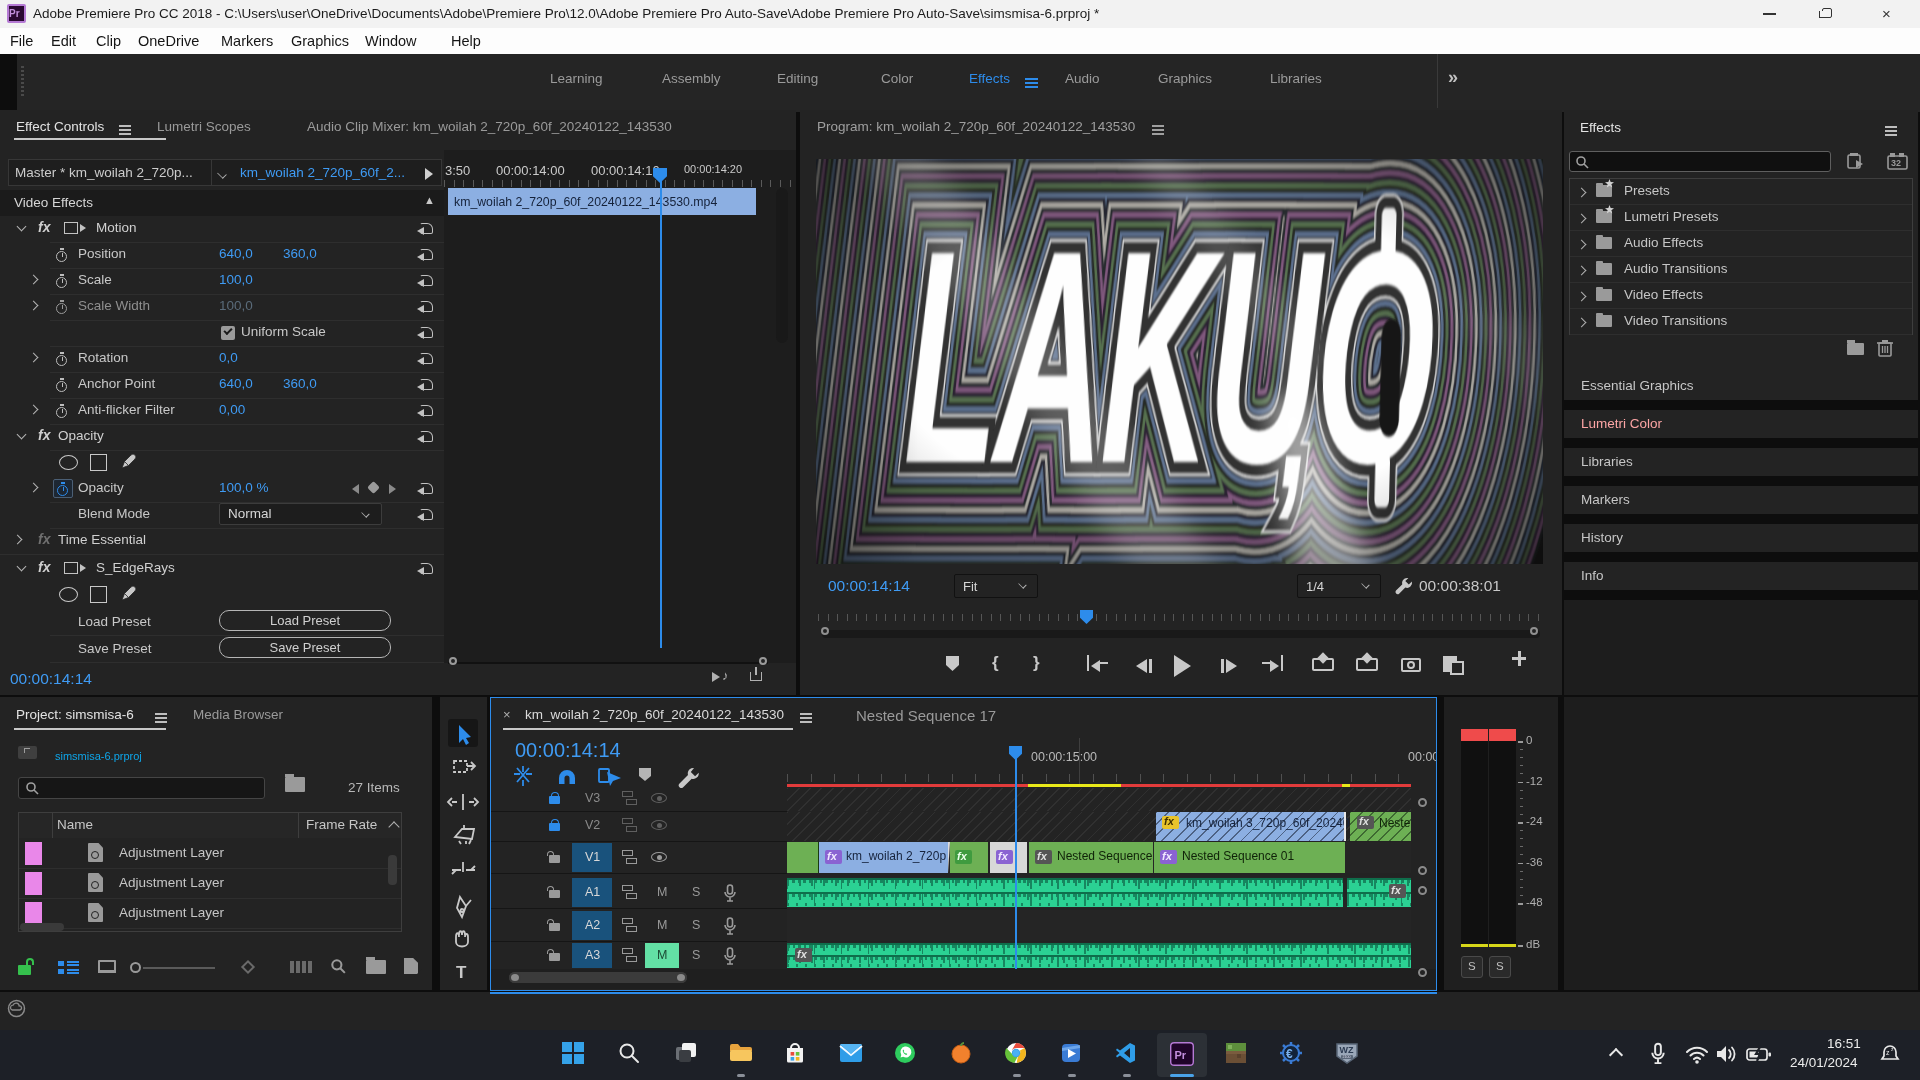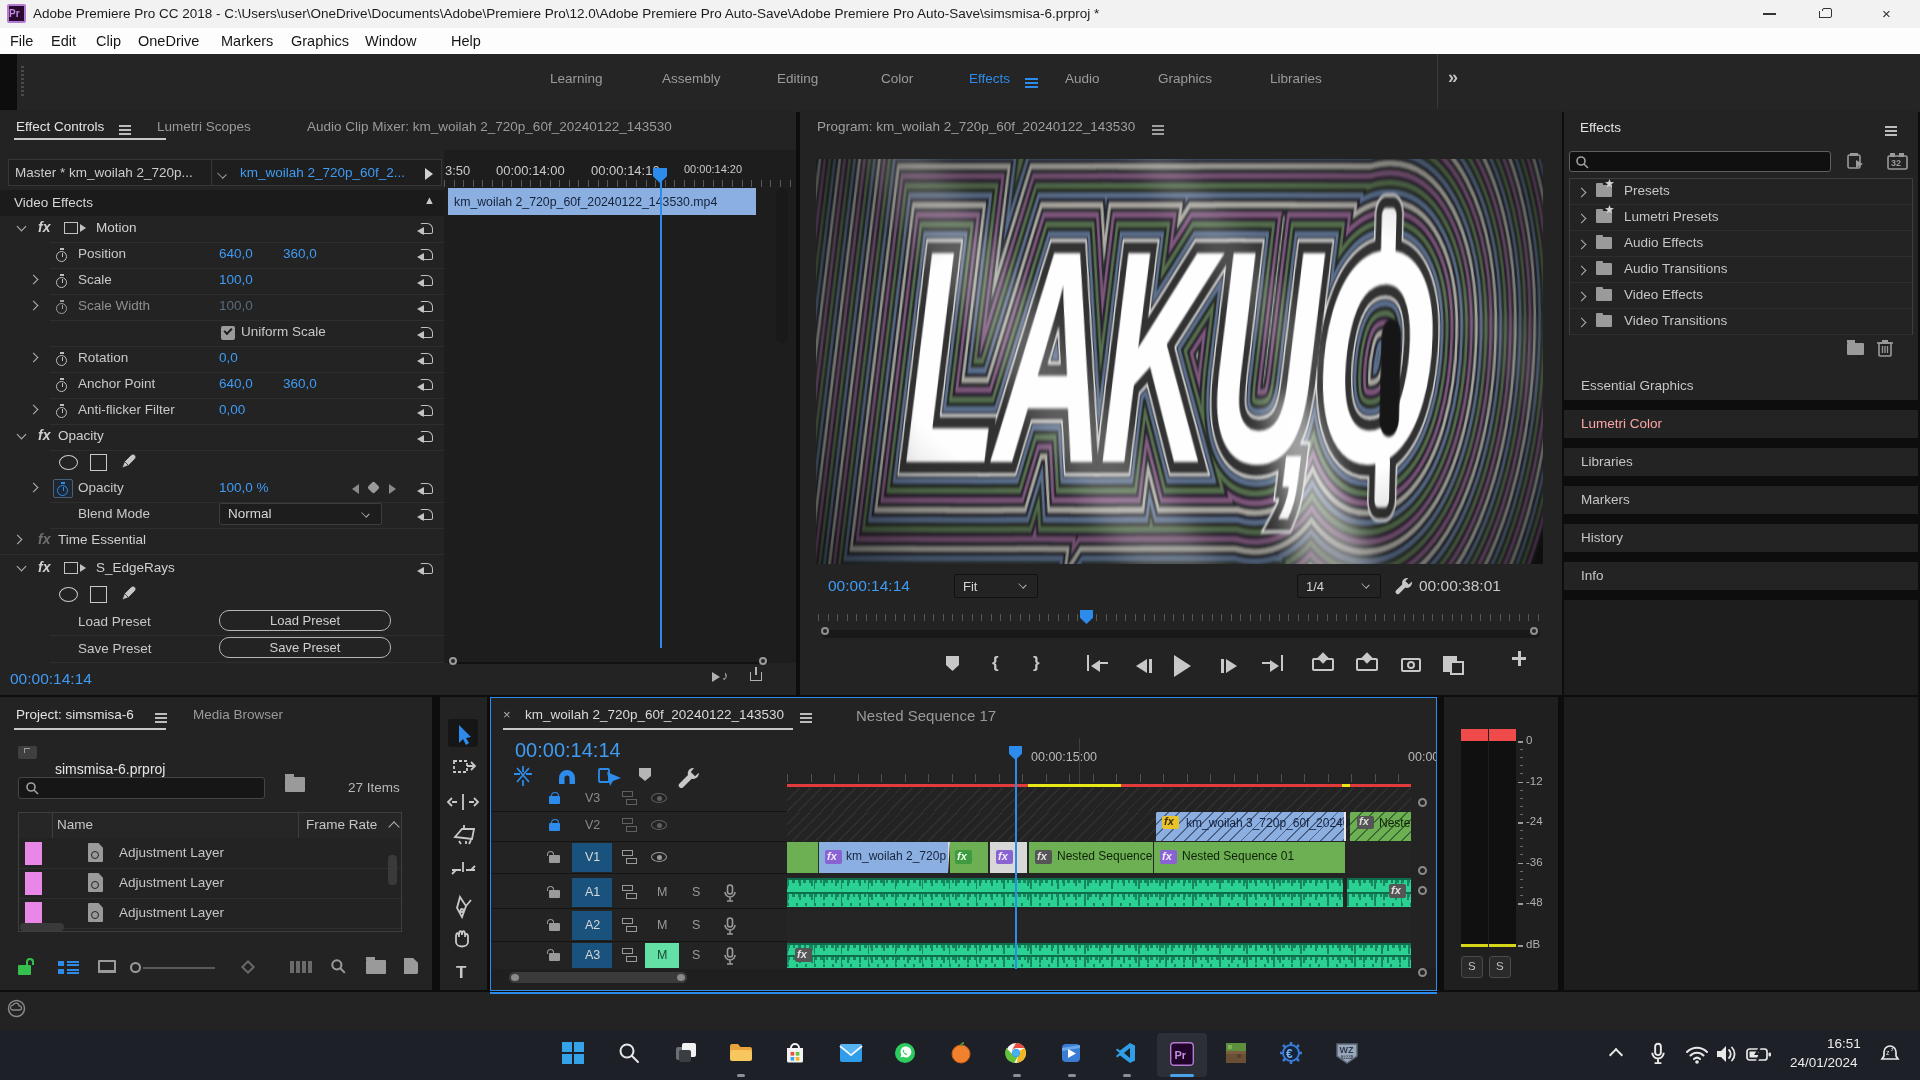--- a/index.html
+++ b/index.html
@@ -454,21 +454,21 @@
 <div class="a" style="left:0;top:697px;width:432px;height:293px;background:#232323;overflow:hidden">
 
  <div class="t" style="left:16px;top:10px;font-size:13.5px;color:#e3e3e3">Project: simsmisa-6</div>
  <div class="a" style="left:155px;top:16px;width:12px;height:2px;background:#bdbdbd"></div>
       <div class="a" style="left:155px;top:20px;width:12px;height:2px;background:#bdbdbd"></div>
       <div class="a" style="left:155px;top:24px;width:12px;height:2px;background:#bdbdbd"></div>
  <div class="a" style="left:14px;top:31px;width:152px;height:2px;background:#c8c8c8"></div>
  <div class="t" style="left:193px;top:10px;font-size:13.5px;color:#9a9a9a">Media Browser</div>
  <div class="a" style="left:18px;top:49px;width:19px;height:13px;background:#3f3f3f;border-radius:2px"></div>
  <div class="a" style="left:24px;top:51px;width:6px;height:5px;border-left:1.5px solid #9c9c9c;border-top:1.5px solid #9c9c9c"></div>
- <div class="t" style="left:55px;top:64px;font-size:14px;color:#e5e5e5">simsmisa-6.prproj</div>
+ <div class="t" style="left:55px;top:53px;font-size:11px;color:#0ea5e9">simsmisa-6.prproj</div>
  <div class="a" style="left:18px;top:80px;width:247px;height:22px;background:#161616;border:1px solid #454545;border-radius:3px"></div>
  <svg class="a" style="left:25px;top:84px" width="14" height="14" viewBox="0 0 14 14">
         <circle cx="6" cy="6" r="4" fill="none" stroke="#a0a0a0" stroke-width="1.6"></circle>
         <line x1="9" y1="9" x2="13" y2="13" stroke="#a0a0a0" stroke-width="1.6"></line>
       </svg>
  <div class="a" style="left:285px;top:80px;width:20px;height:15px;background:#9a9a9a;border-radius:1px"></div>
  <div class="a" style="left:285px;top:77px;width:9px;height:3px;background:#9a9a9a"></div>
  <div class="t" style="left:348px;top:83px;font-size:13.5px;color:#b8b8b8">27 Items</div>
 
  <div class="a" style="left:18px;top:115px;width:384px;height:120px;border:1px solid #3e3e3e"></div>

